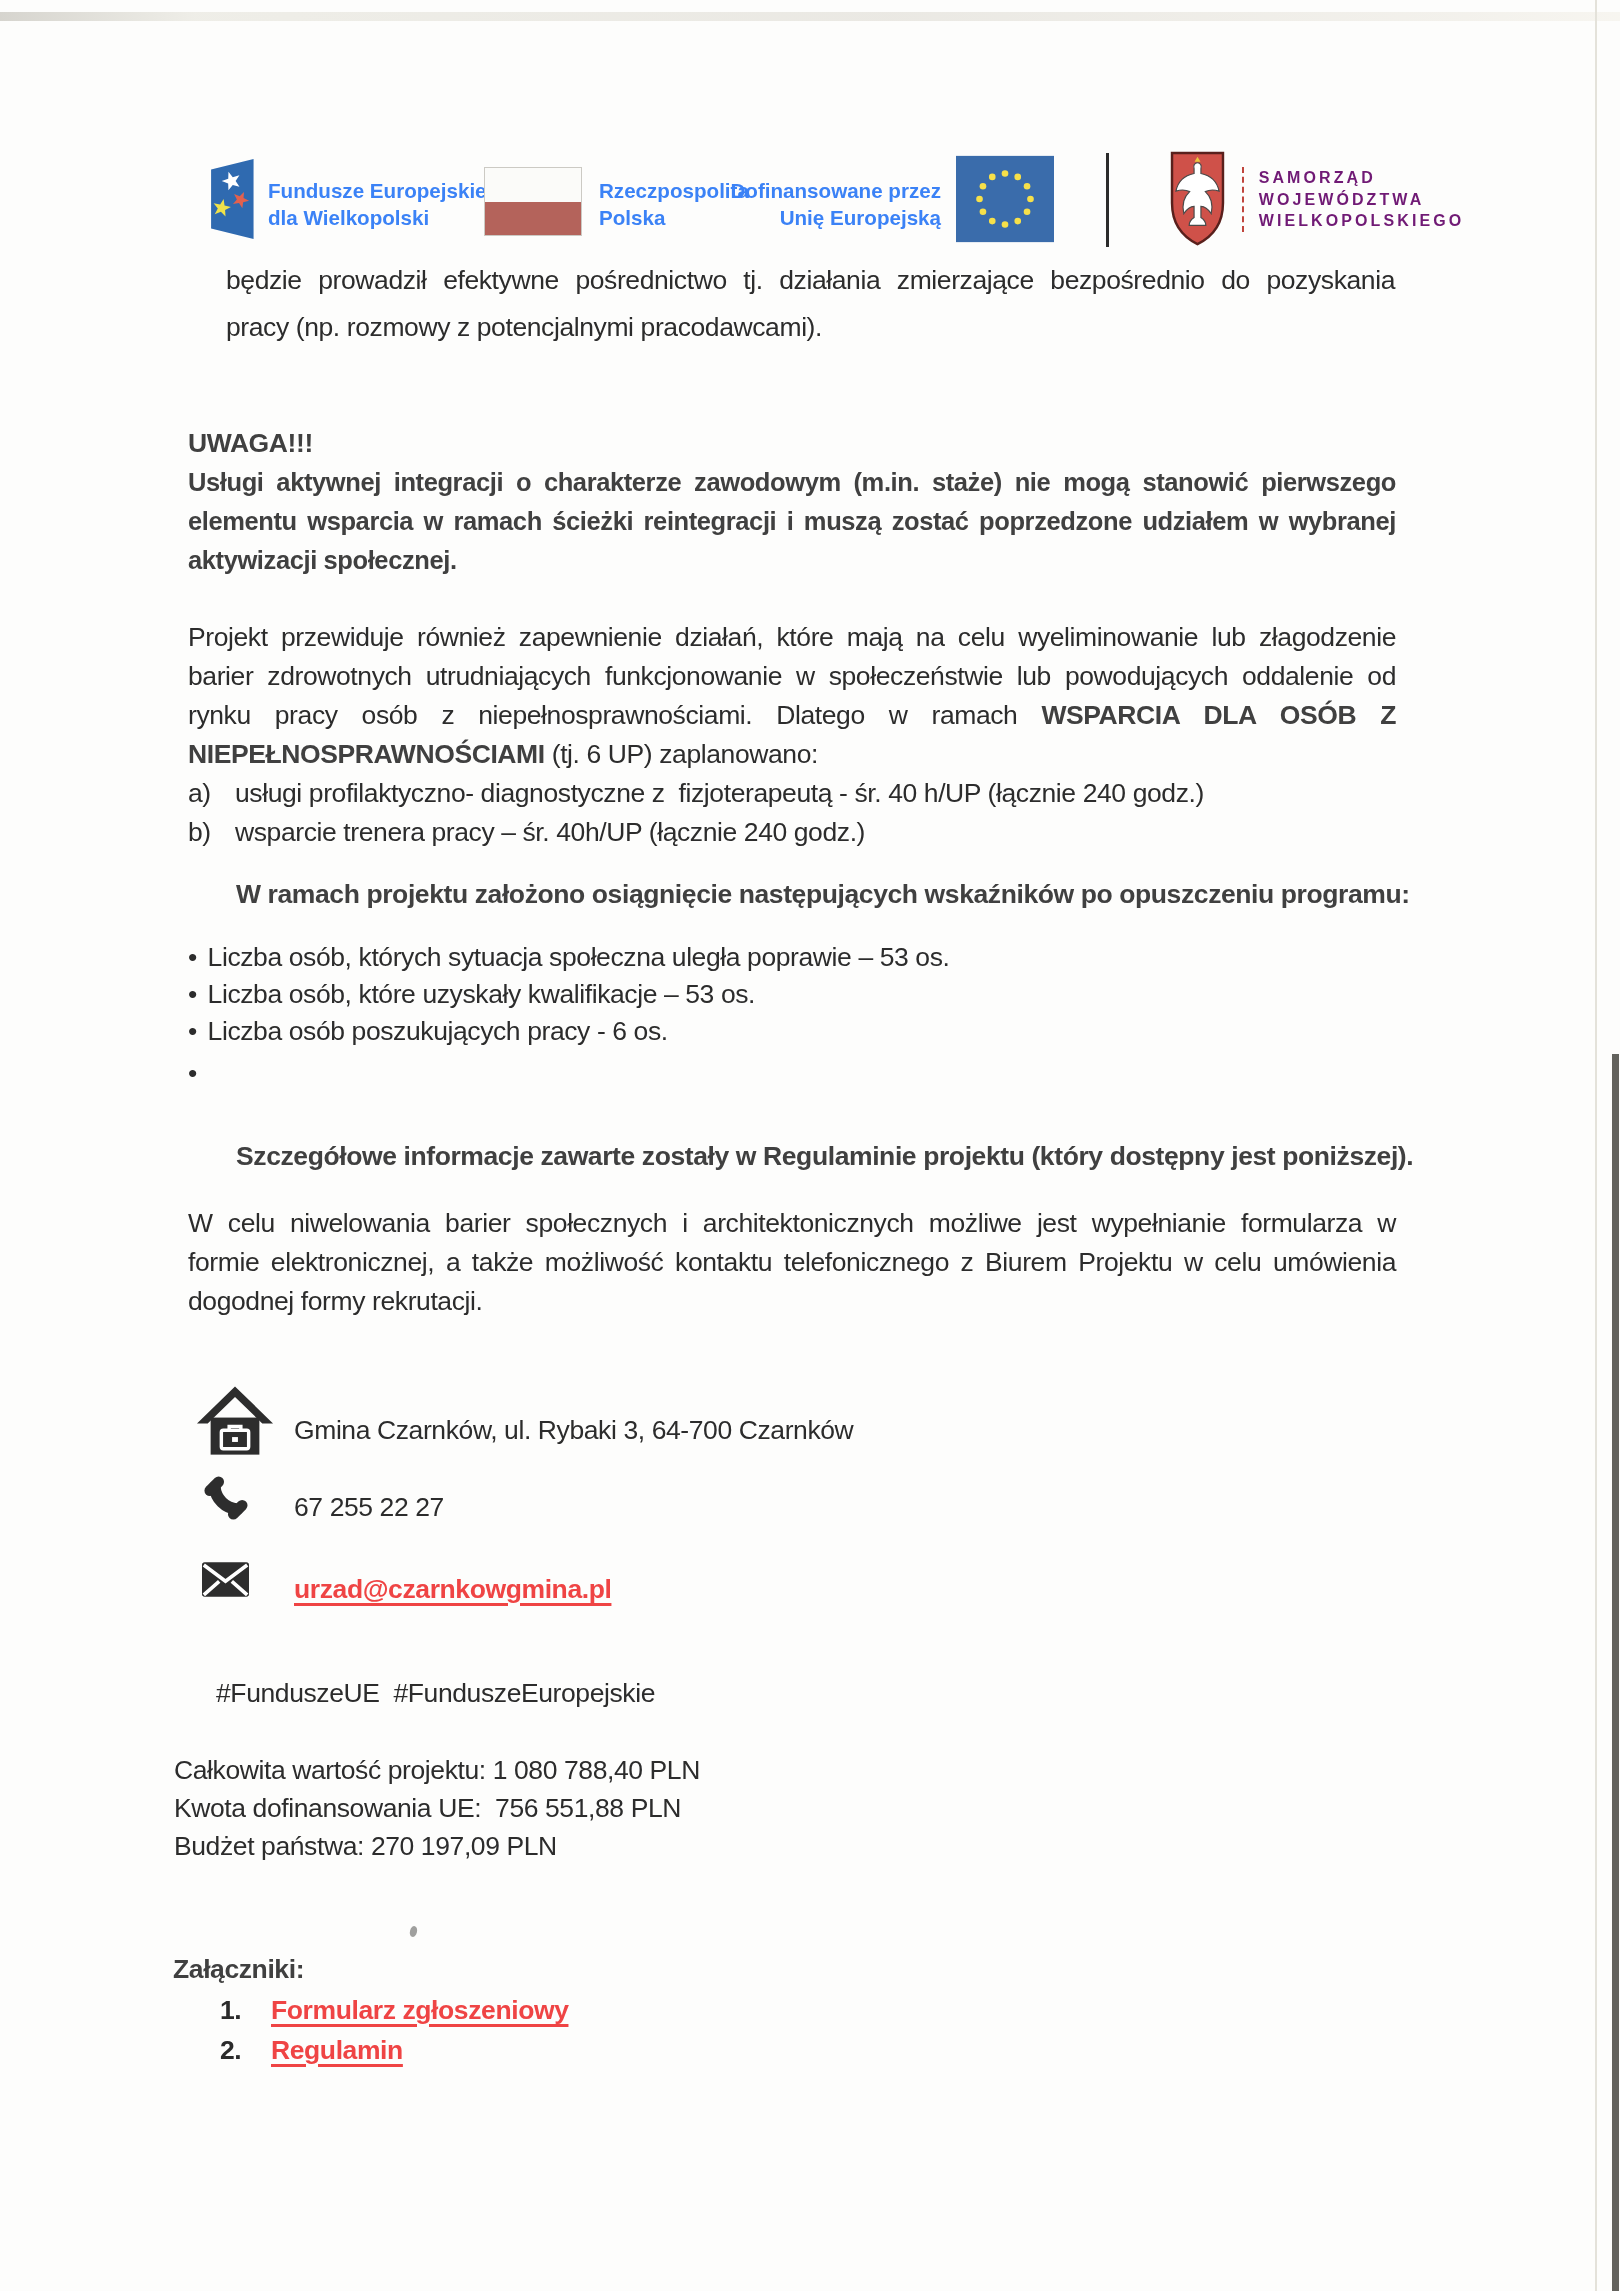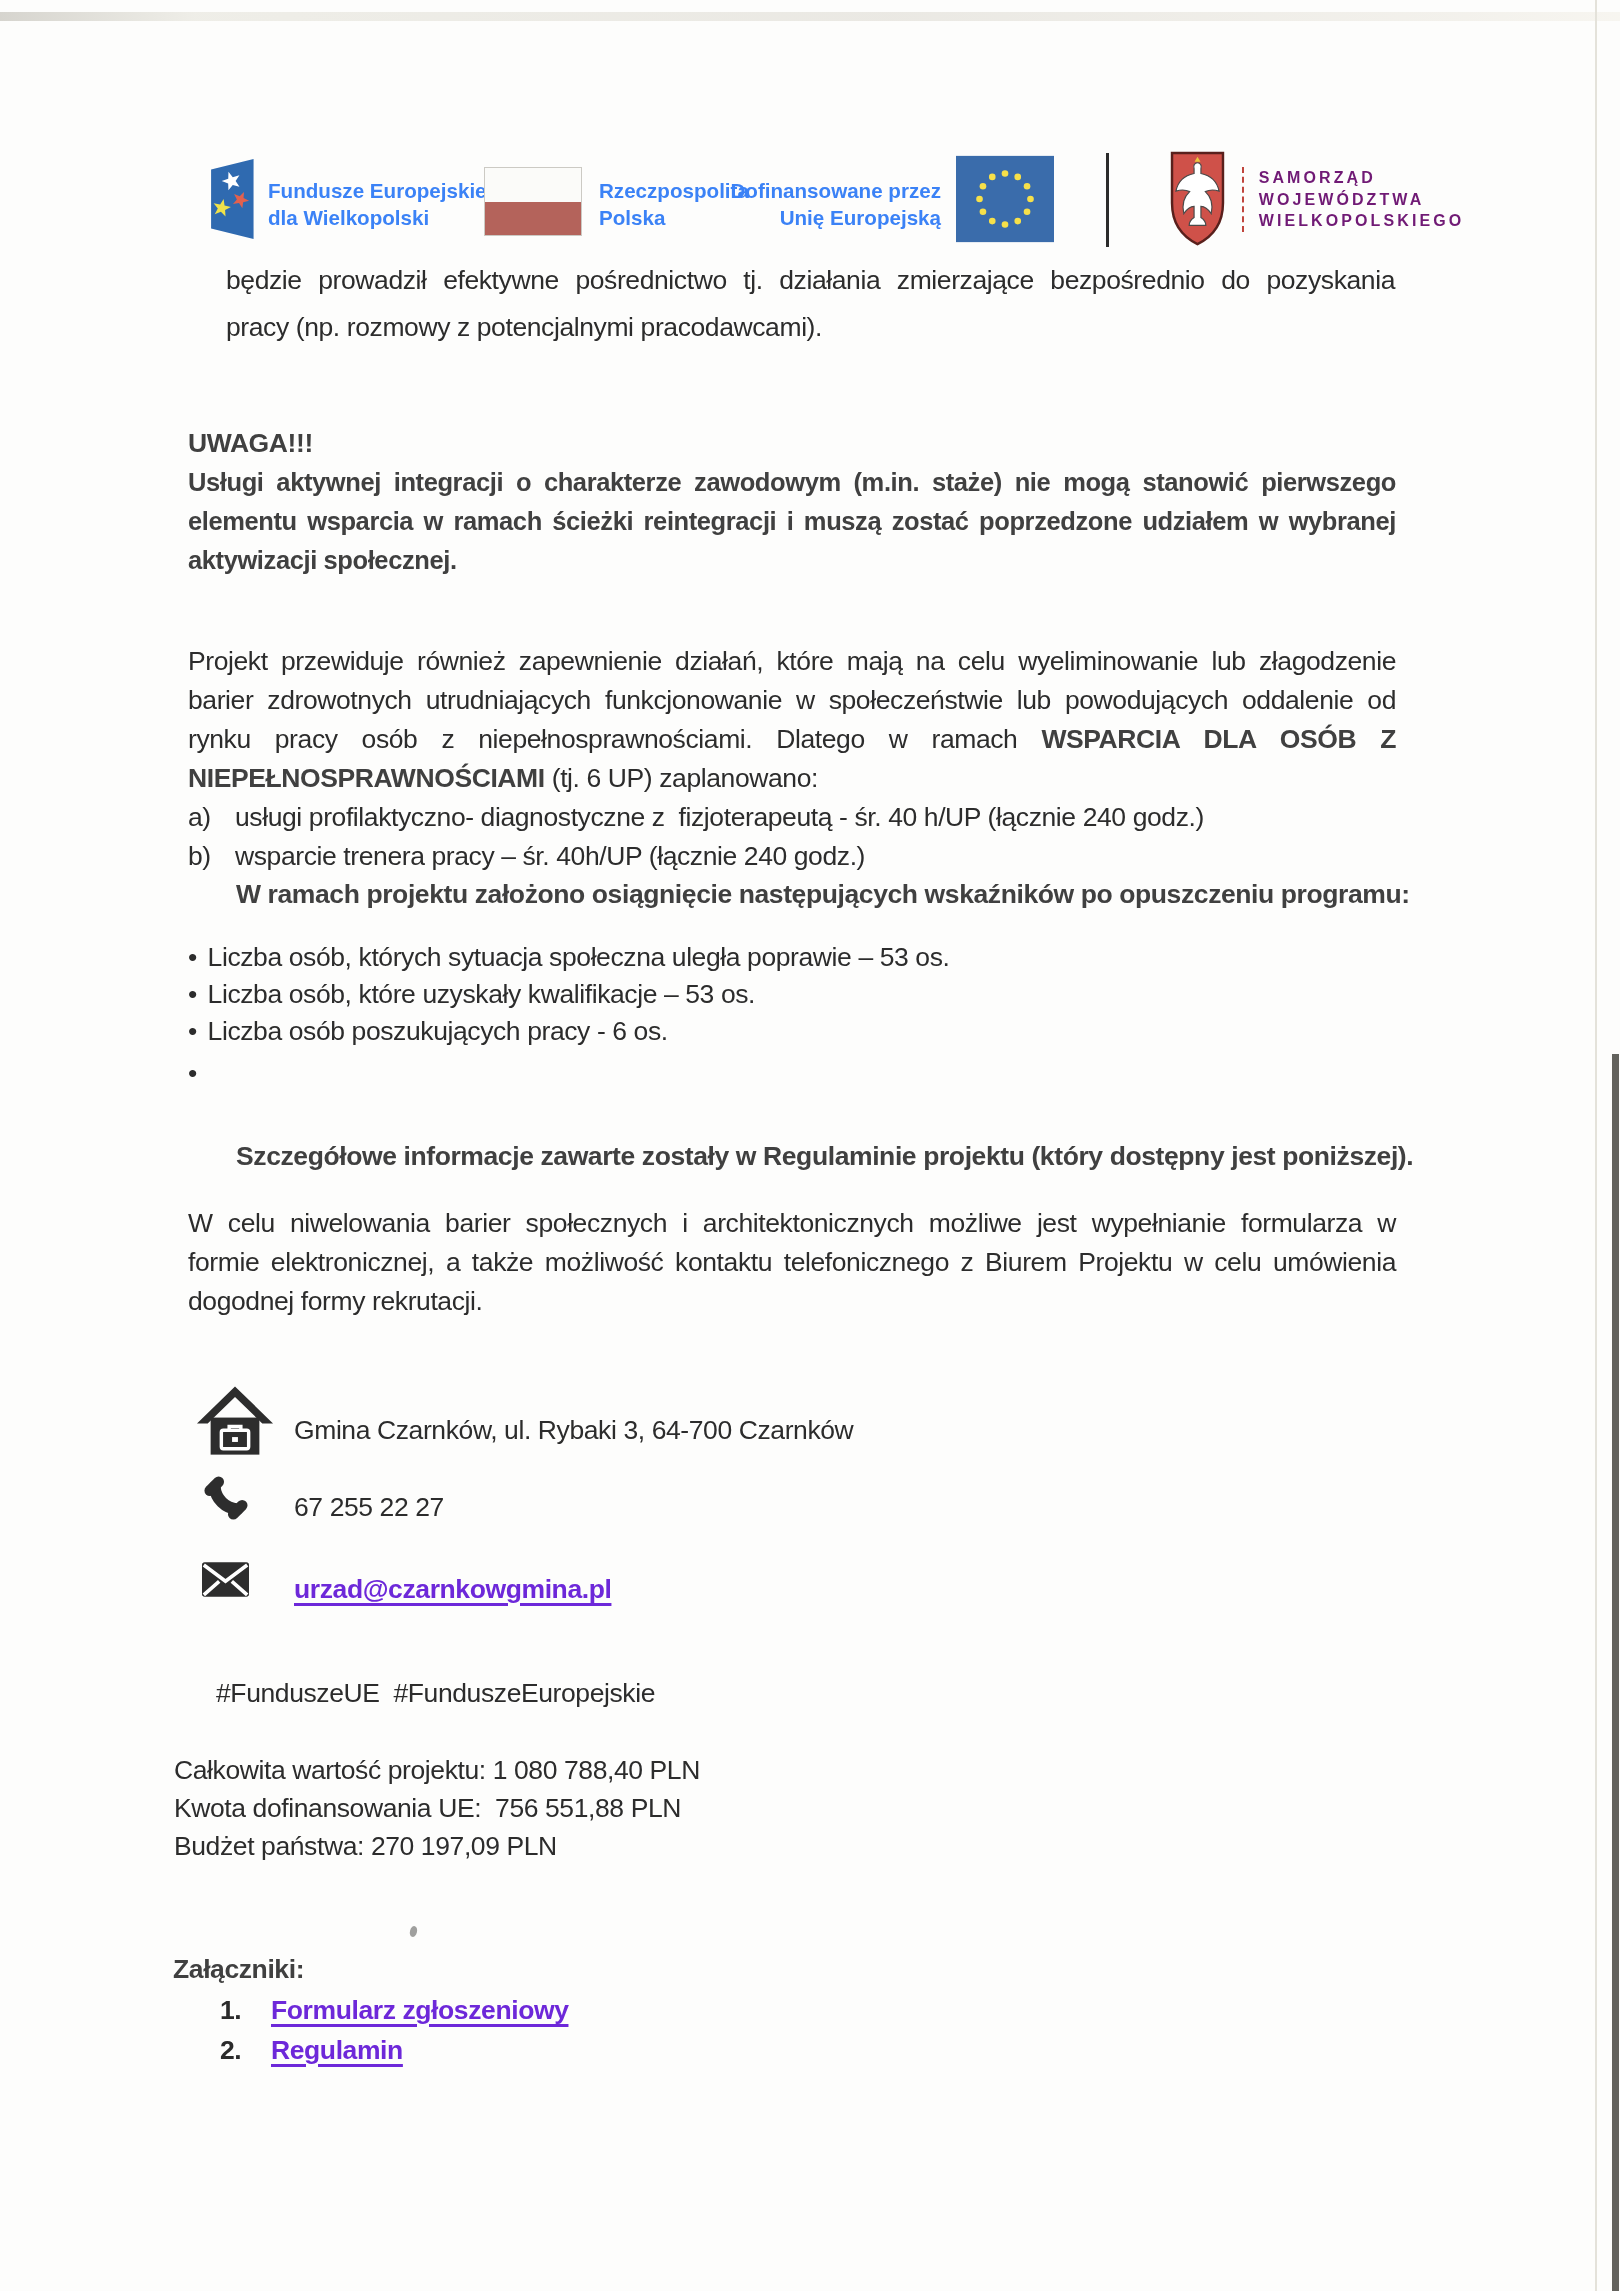--- a/index.html
+++ b/index.html
@@ -33,21 +33,21 @@
   .intro{line-height:47px;}
   .jl{text-align:justify;text-align-last:justify;}
   .b{font-weight:700;color:#404040;}
   .bline{font-size:25.5px;}
   .nowrap{white-space:nowrap;margin-left:48px;}
   .pre{white-space:pre-wrap;}
   .ab-row{display:flex;}
   .ab-row .mk{width:47px;flex:0 0 47px;}
   .bullets .bi{line-height:37px;display:flex;}
   .bullets .dot{width:19.6px;flex:0 0 19.6px;}
-  .link{color:#6d28d9;font-weight:700;text-decoration:underline;
+  .link{color:#ef4444;font-weight:700;text-decoration:underline;
     text-decoration-thickness:2.5px;text-underline-offset:4.9px;cursor:pointer;}
   .att-item{display:flex;line-height:40px;}
   .att-item .no{font-weight:700;width:51px;flex:0 0 51px;color:#2b2b2b;}
 </style>
 </head>
 <body>
 
 <div class="page">
 
   <div class="abs top-band"></div>
@@ -121,21 +121,21 @@
     <div>pracy (np. rozmowy z potencjalnymi pracodawcami).</div>
   </div>
 
   <div class="abs t" style="left:188px;top:424px;width:1208px;">
     <div class="b">UWAGA!!!</div>
     <div class="b bline jl">Usługi aktywnej integracji o charakterze zawodowym (m.in. staże) nie mogą stanowić pierwszego</div>
     <div class="b bline jl">elementu wsparcia w ramach ścieżki reintegracji i muszą zostać poprzedzone udziałem w wybranej</div>
     <div class="b bline">aktywizacji społecznej.</div>
   </div>
 
-  <div class="abs t" style="left:188px;top:642px;width:1208px;">
+  <div class="abs t" style="left:188px;top:618px;width:1208px;">
     <div class="jl">Projekt przewiduje również zapewnienie działań, które mają na celu wyeliminowanie lub złagodzenie</div>
     <div class="jl">barier zdrowotnych utrudniających funkcjonowanie w społeczeństwie lub powodujących oddalenie od</div>
     <div class="jl"><span>rynku pracy osób z niepełnosprawnościami. Dlatego w ramach </span><span class="b">WSPARCIA DLA OSÓB Z</span></div>
     <div><span class="b">NIEPEŁNOSPRAWNOŚCIAMI</span><span> (tj. 6 UP) zaplanowano:</span></div>
     <div class="ab-row">
       <span class="mk">a)</span>
       <span class="pre">usługi profilaktyczno- diagnostyczne z  fizjoterapeutą - śr. 40 h/UP (łącznie 240 godz.)</span>
     </div>
     <div class="ab-row">
       <span class="mk">b)</span>

